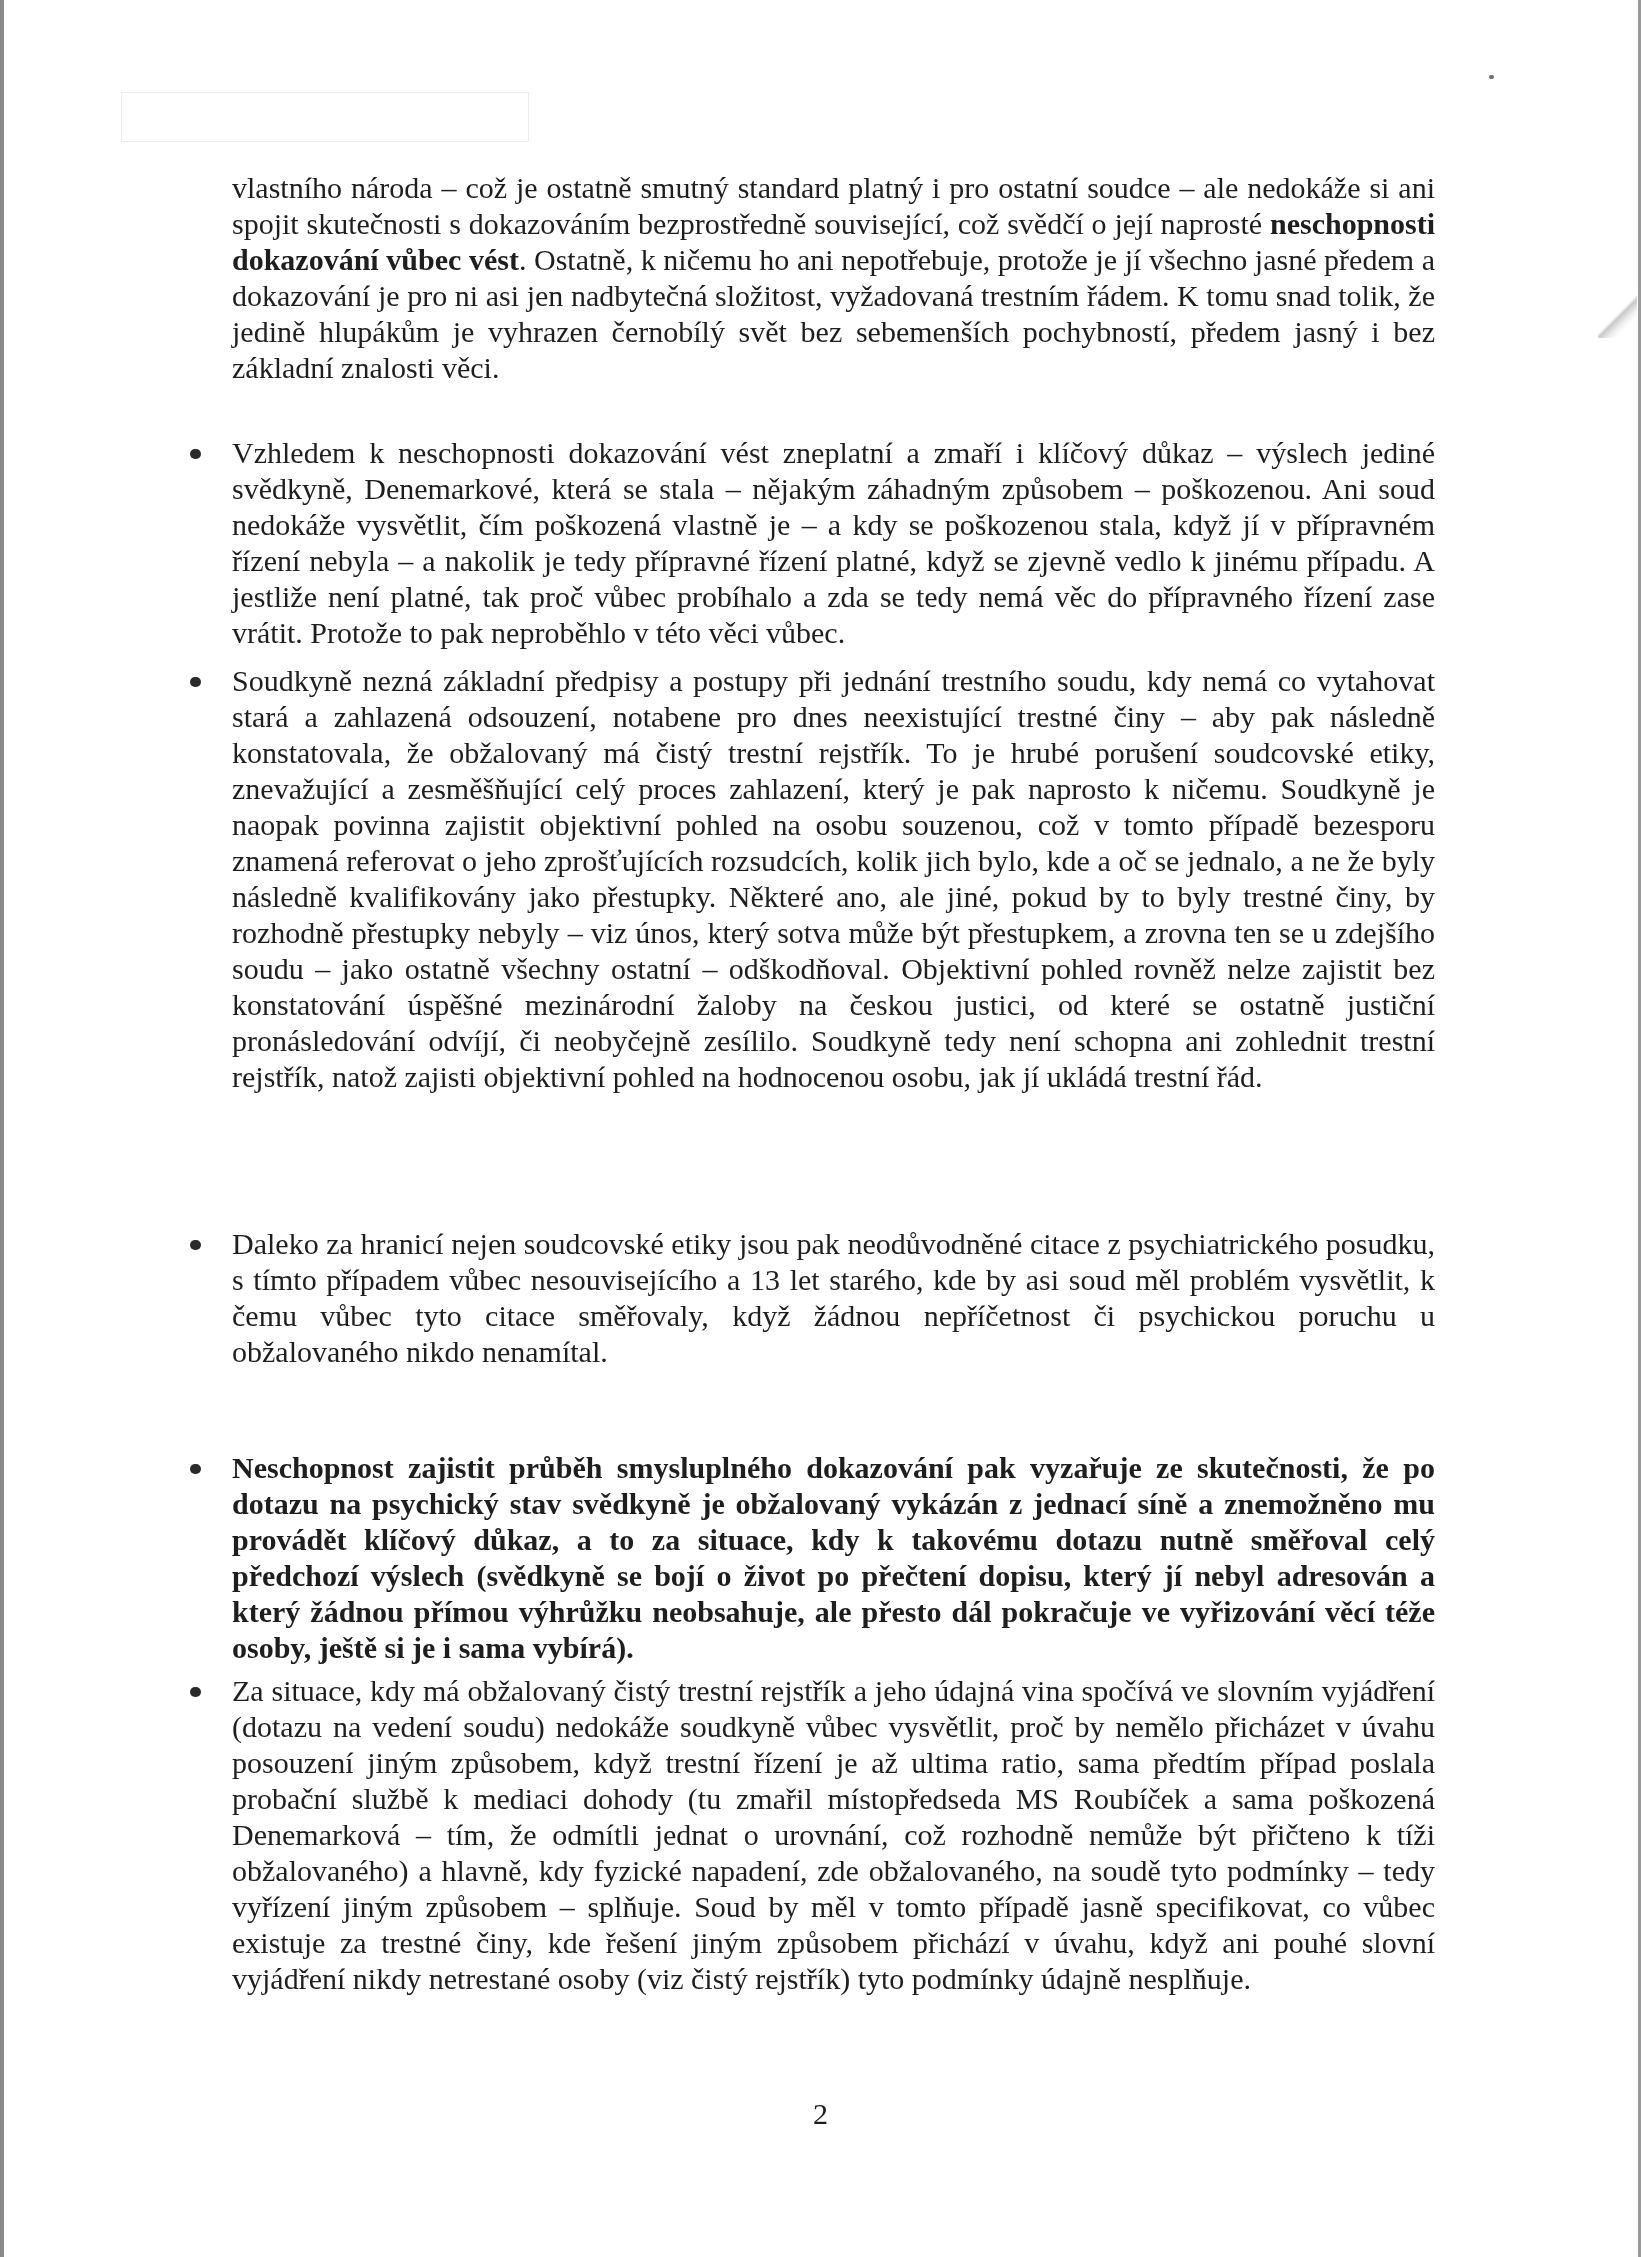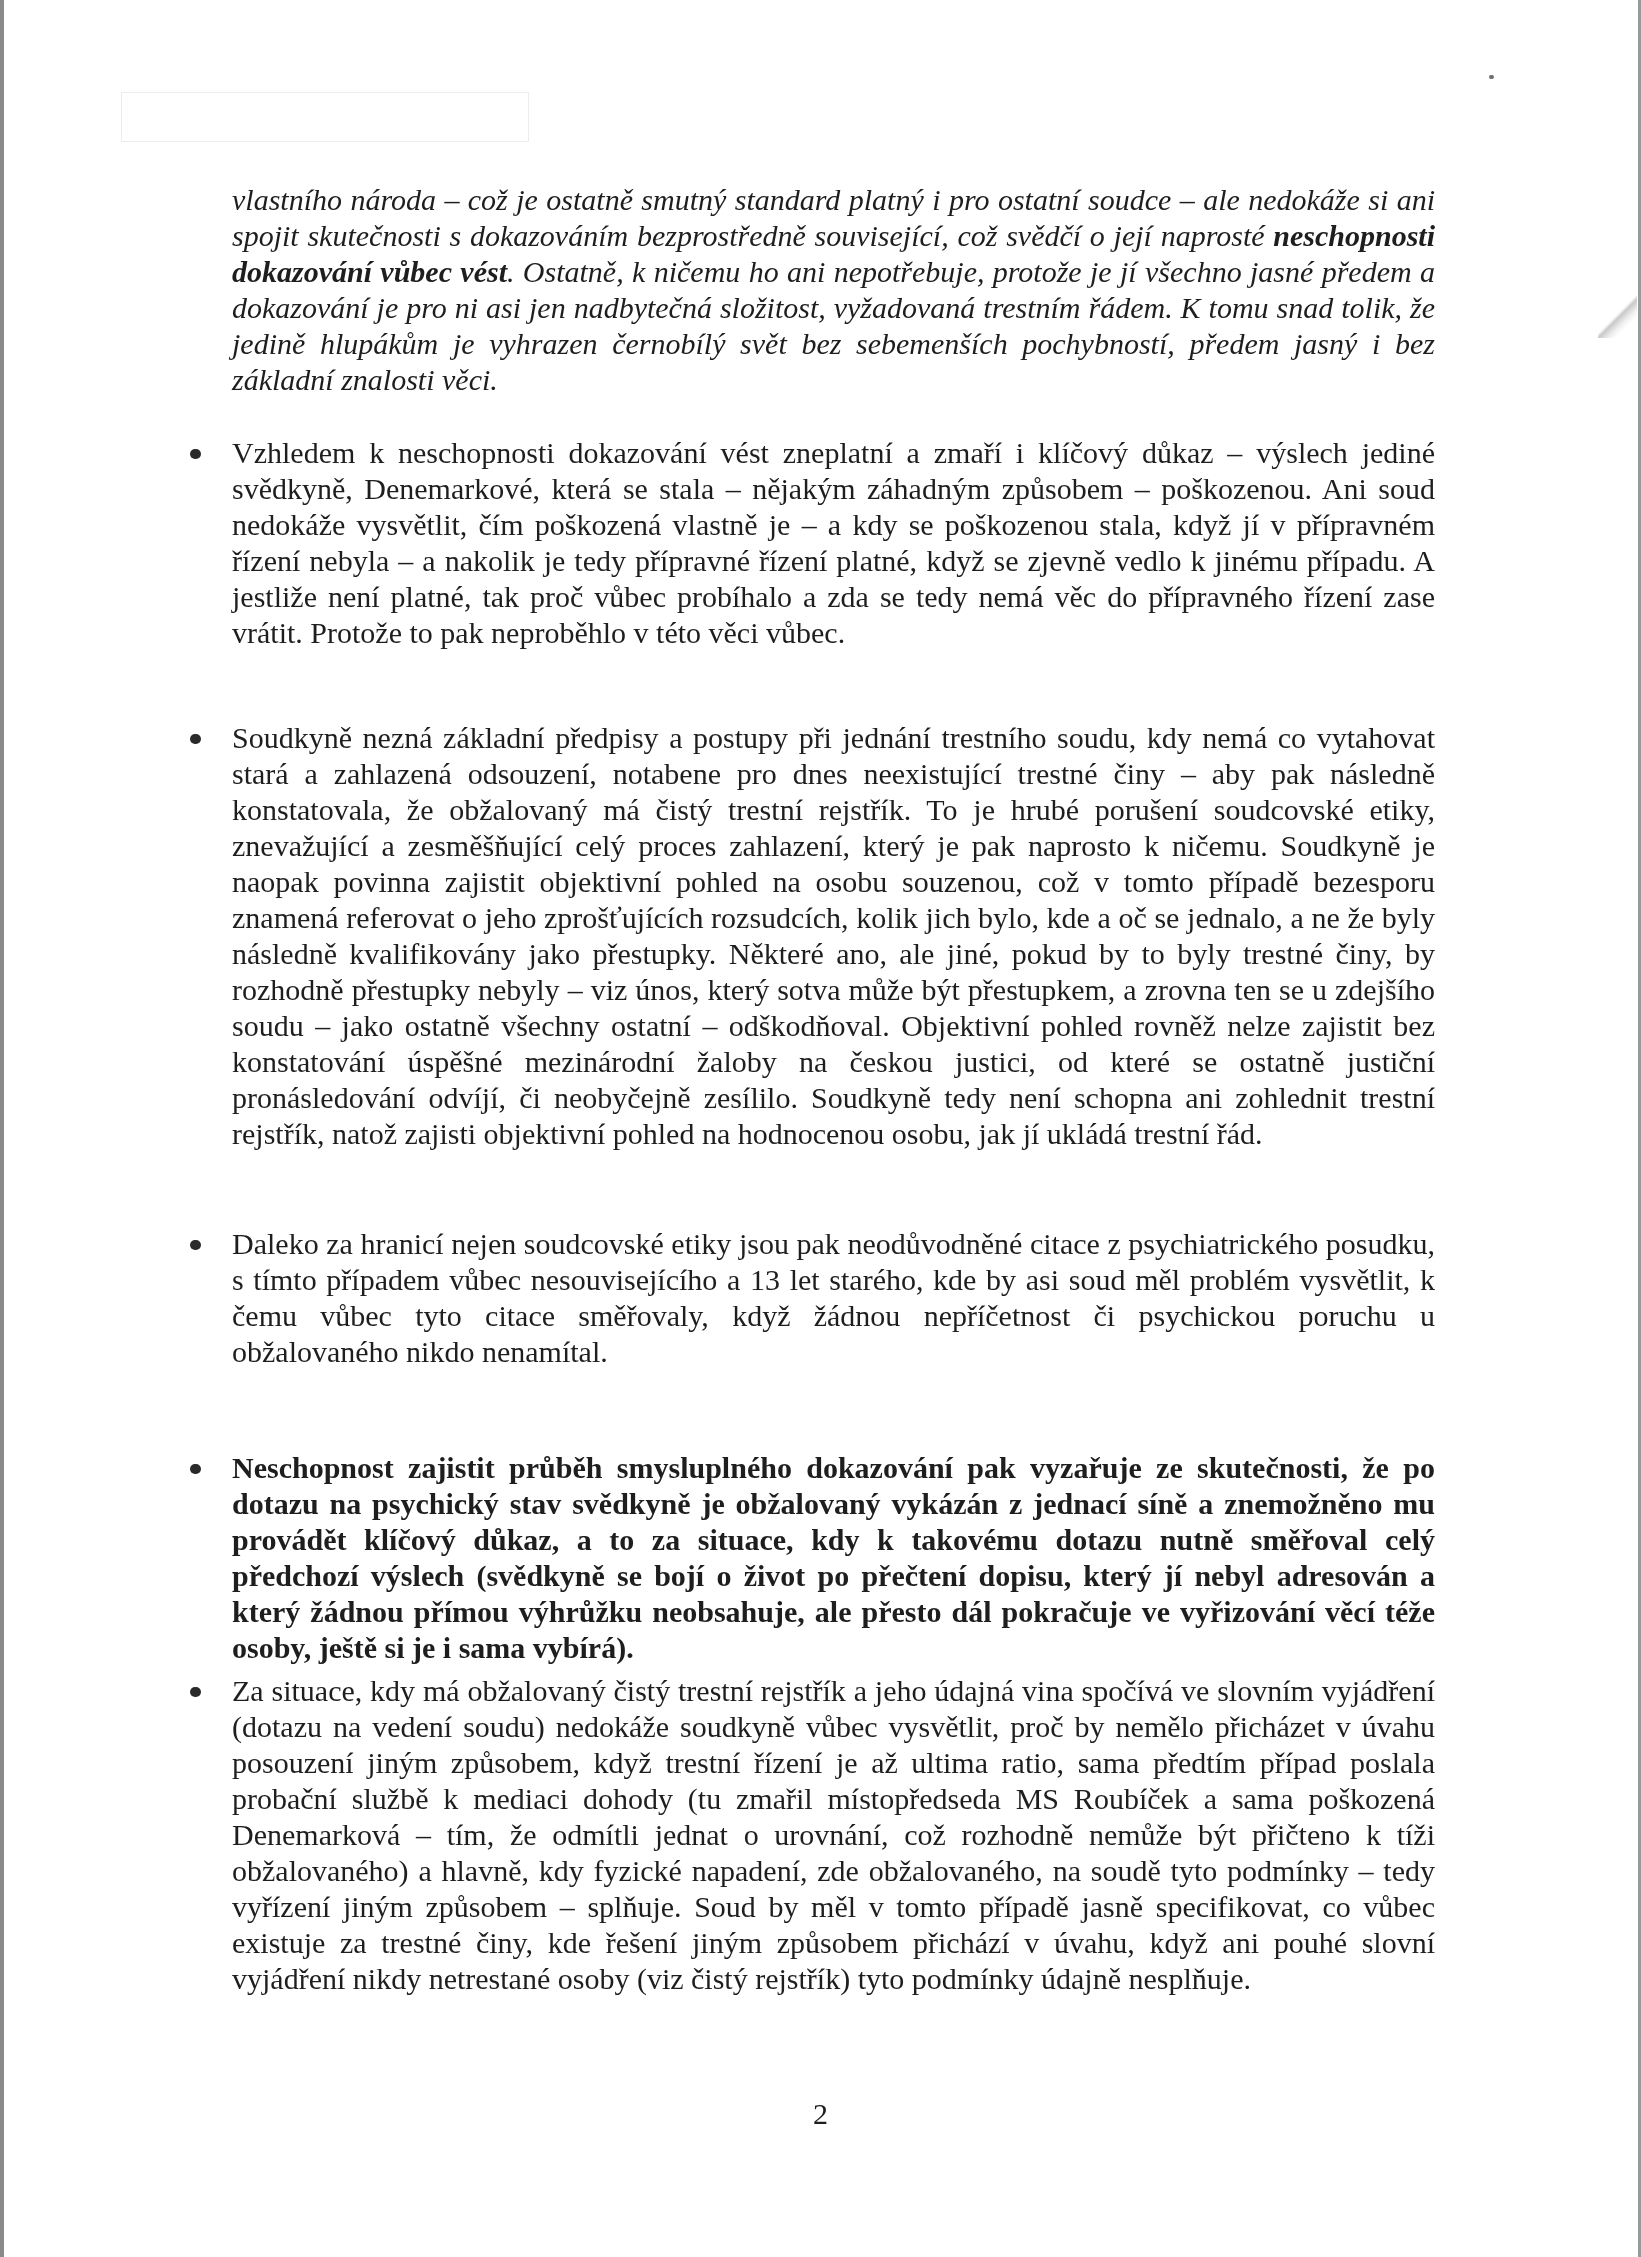--- a/index.html
+++ b/index.html
@@ -57,23 +57,23 @@
     }
     .bullet {
       position: absolute;
       left: -42px;
       top: 13.5px;
       width: 10.6px;
       height: 10.6px;
       border-radius: 50%;
       background: #2a2a2a;
     }
-    #p0 { position: absolute; top: 12px; font-style: italic; }
+    #p0 { position: absolute; top: 0; }
     #b1 { position: absolute; top: 265px; }
-    #b2 { position: absolute; top: 550px; }
+    #b2 { position: absolute; top: 493px; }
     #b3 { position: absolute; top: 1056px; font-family: Liberation Serif, serif; }
     #b4 { position: absolute; top: 1280px; font-weight: bold; }
     #b5 { position: absolute; top: 1503px; }
     .page-number {
       position: absolute;
       left: 0; width: 1641px;
       top: 2097px;
       text-align: center;
       font-size: 30px;
       color: #1e1e1e;

